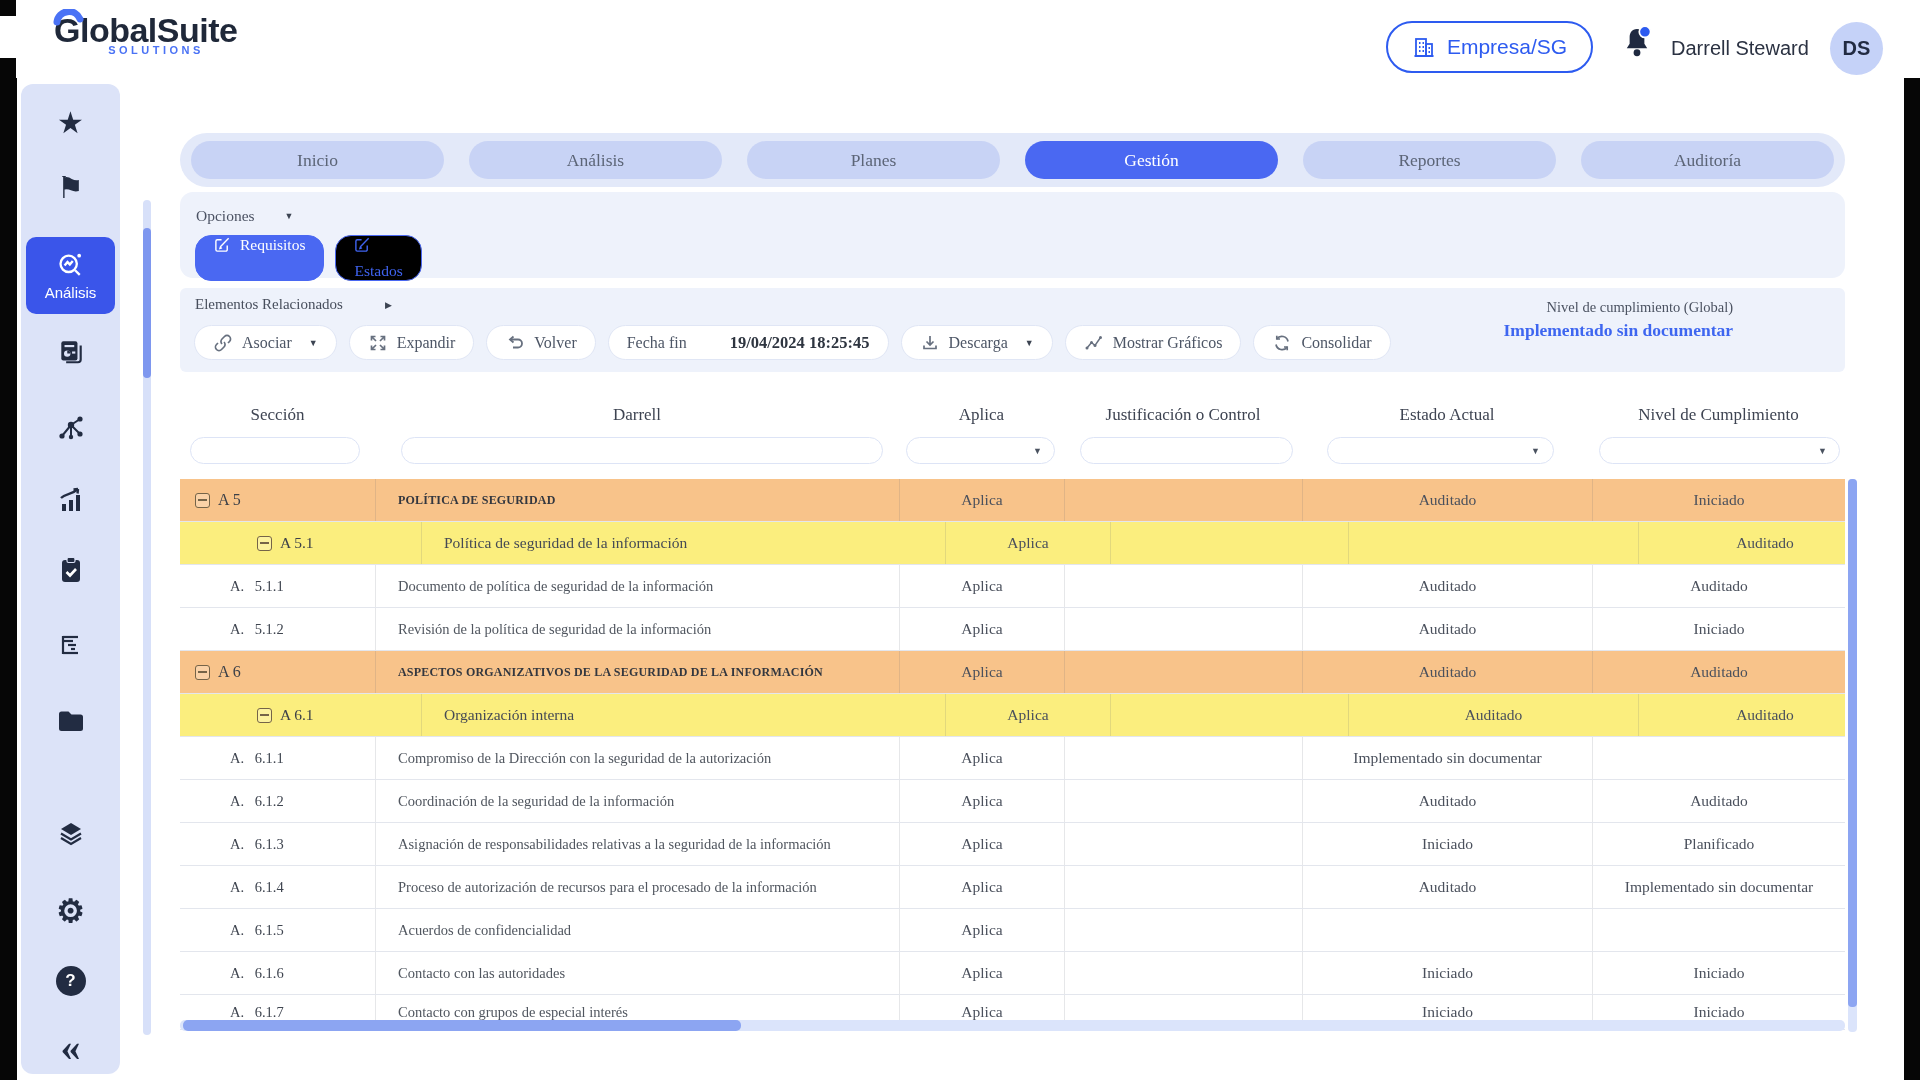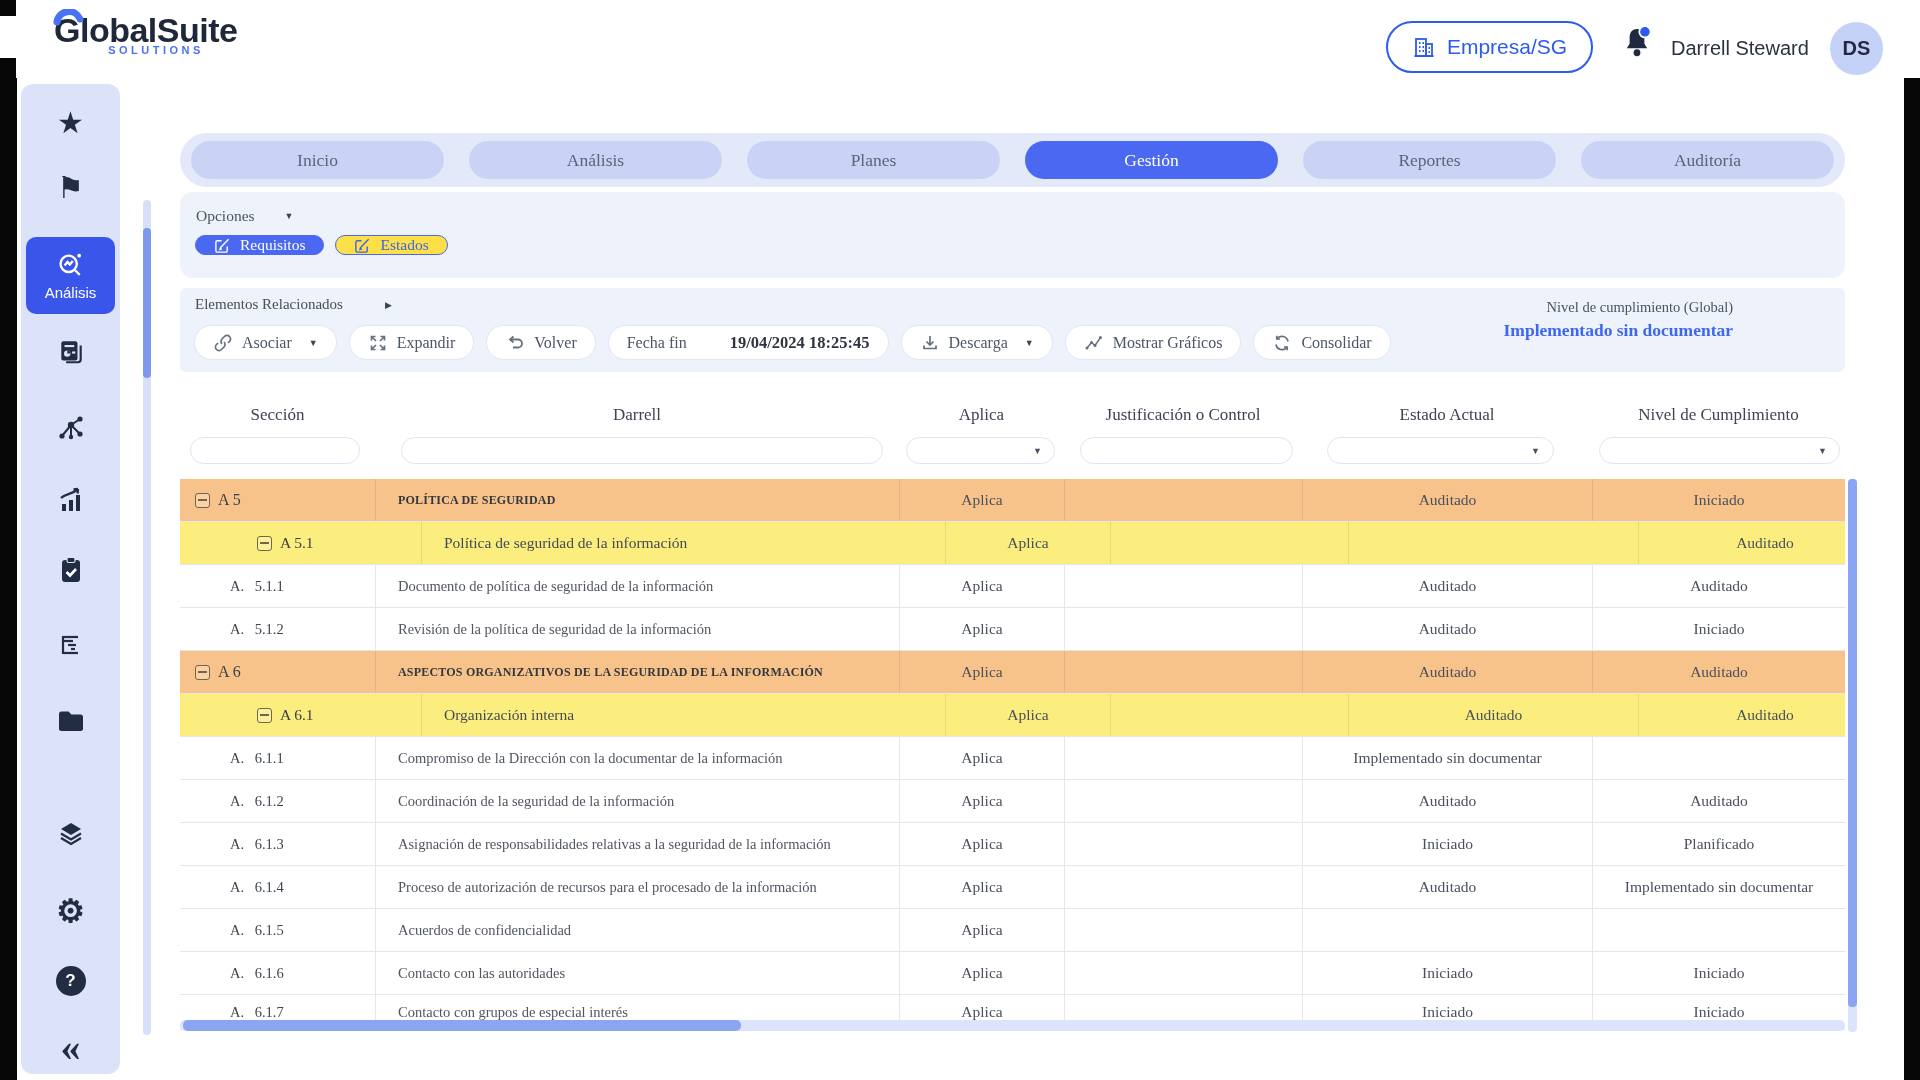--- a/index.html
+++ b/index.html
@@ -46,24 +46,24 @@
     display:flex;align-items:center;justify-content:space-between;padding:0 11px;box-sizing:border-box;}
   .nav-tab{width:253px;height:38px;border-radius:19px;background:#c8d3f5;color:#5c6577;font-size:17.5px;
     display:flex;align-items:center;justify-content:center;cursor:pointer;}
   .nav-tab.active{background:#4a68f2;color:#fff;}
 
   
   .options-panel{left:180px;top:192px;width:1665px;height:86px;background:#eef2fb;border-radius:13px;}
   .opt-title{position:absolute;left:16px;top:15px;font-size:15.5px;color:#4b5263;display:flex;align-items:center;}
   .caret-down{font-size:9px;color:#3c4452;margin-left:30px;}
   .opt-buttons{position:absolute;left:15px;top:43px;display:flex;gap:11px;}
-  .btn-pill{height:20px;border-radius:16px;padding:0 18px;display:flex;align-items:flex-end;gap:9px;
+  .btn-pill{height:46px;border-radius:16px;padding:0 18px;display:flex;align-items:flex-start;gap:9px;
     font-size:15.5px;cursor:pointer;box-sizing:border-box;}
   .btn-primary{background:#4a68f2;color:#fff;border:1px solid #4a68f2;}
-  .btn-outline{background:#fde047;color:#3f63ef;border:1px solid #4a68f2;}
+  .btn-outline{background:#000000;color:#3f63ef;border:1px solid #4a68f2;flex-direction:column;}
 
   
   .toolbar-panel{left:180px;top:288px;width:1665px;height:84px;background:#eef2fb;border-radius:6px;}
   .related{position:absolute;left:15px;top:8px;font-size:15px;color:#474e5c;display:flex;align-items:center;}
   .caret-right{font-size:9px;color:#3c4452;margin-left:42px;}
   .tool-row{position:absolute;left:14px;top:37px;display:flex;gap:12px;}
   .tpill{height:35px;border:1px solid #e0e6f5;background:#fff;border-radius:17.5px;display:flex;
     align-items:center;gap:9px;padding:0 18px;color:#4d5666;font-size:16px;cursor:pointer;box-sizing:border-box;}
   .tpill svg{flex:none;}
   .date-label{color:#4d5666;}
@@ -418,21 +418,21 @@
         <div class="tcell c-control">Organización interna</div>
         <div class="tcell c-aplica">Aplica</div>
         <div class="tcell c-justificacion"></div>
         <div class="tcell c-estado">Auditado</div>
         <div class="tcell c-nivel">Auditado</div>
       </div>
       <div class="trow item">
         <div class="tcell c-section">
           <span>A. 6.1.1</span>
         </div>
-        <div class="tcell c-control">Compromiso de la Dirección con la documentar de la información</div>
+        <div class="tcell c-control">Compromiso de la Dirección con la seguridad de la autorización</div>
         <div class="tcell c-aplica">Aplica</div>
         <div class="tcell c-justificacion"></div>
         <div class="tcell c-estado">Implementado sin documentar</div>
         <div class="tcell c-nivel"></div>
       </div>
       <div class="trow item">
         <div class="tcell c-section">
           <span>A. 6.1.2</span>
         </div>
         <div class="tcell c-control">Coordinación de la seguridad de la información</div>

